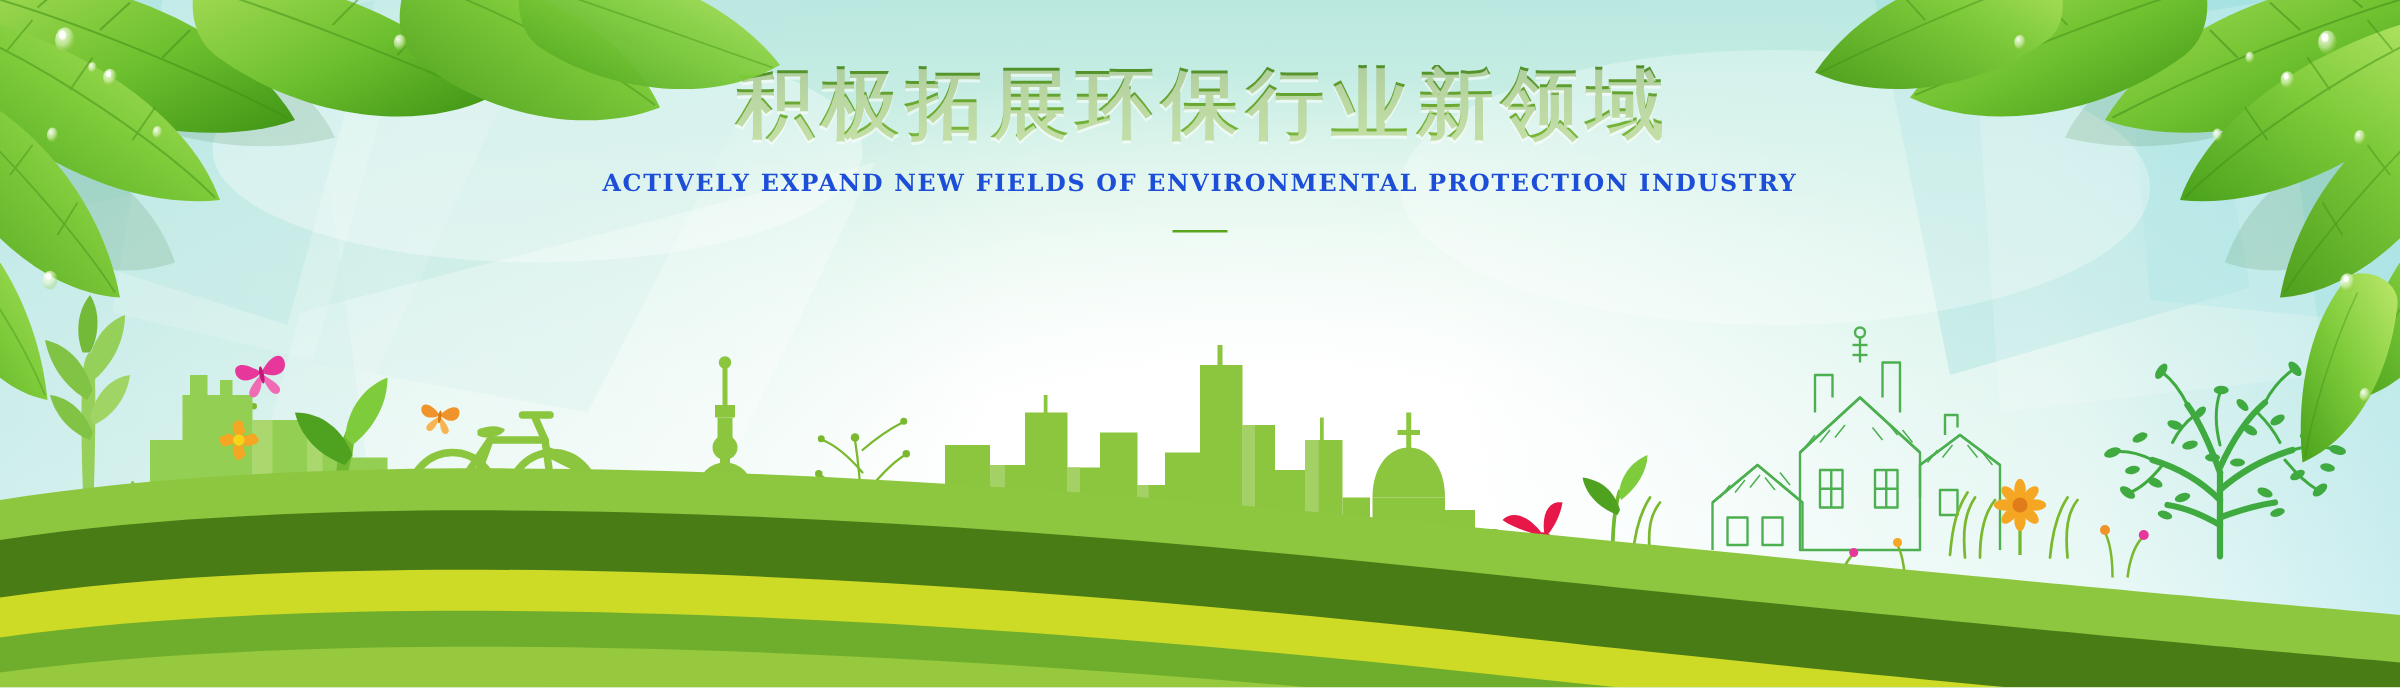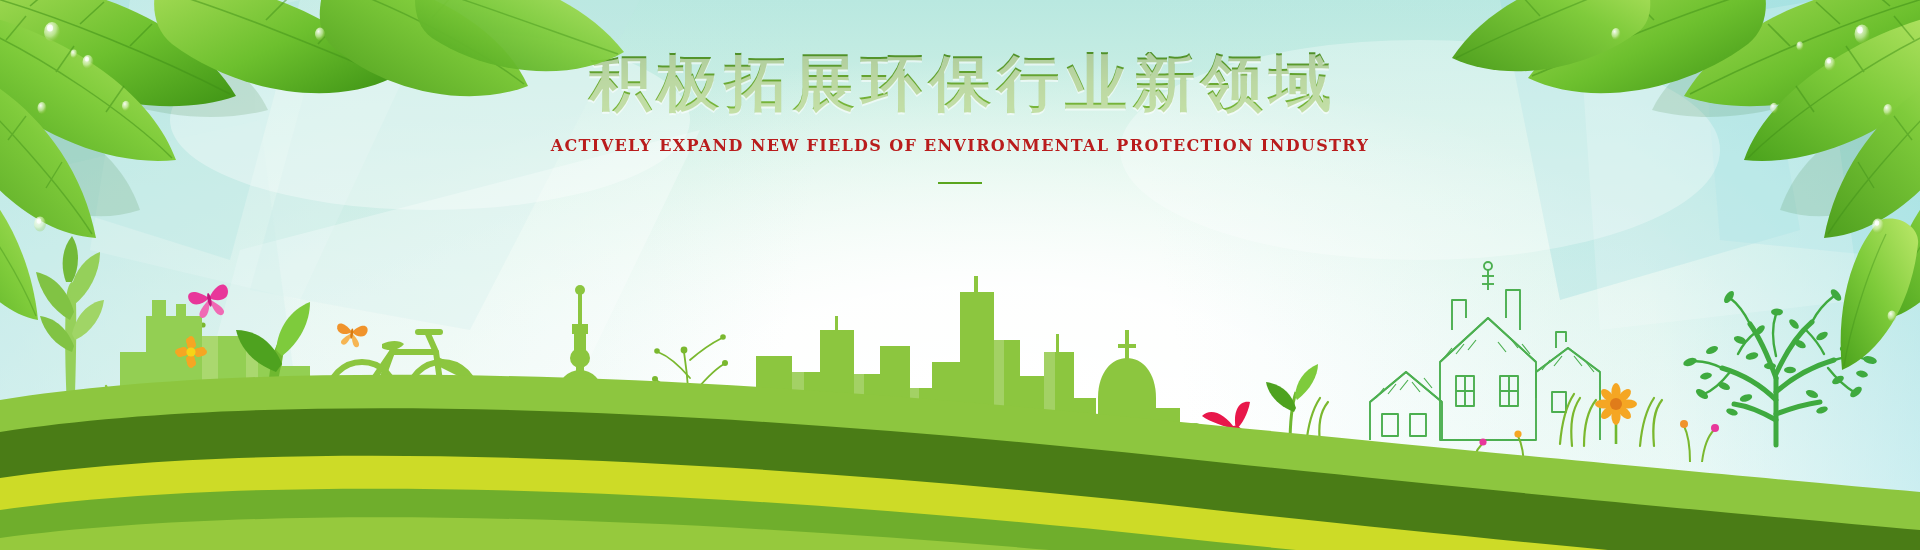--- a/index.html
+++ b/index.html
@@ -47,23 +47,23 @@
     -webkit-background-clip:text;background-clip:text;
     -webkit-text-fill-color:transparent;
     text-shadow:0 2px 0 rgba(255,255,255,.55);
     margin:0;
     padding:0 0 0 6px;
   }
   .title-en{
     margin:22px 0 0 0;
     font-family:"DejaVu Serif","Liberation Serif",serif;
     font-weight:700;
-    font-size:16px;
+    font-size:19px;
     letter-spacing:1.35px;
-    color:#b91c1c;
+    color:#1d4ed8;
     white-space:nowrap;
   }
   .divider-wrap{margin:18px 0 0 0;height:12px;}
   .divider{
     display:inline-block;width:44px;height:2px;background:#5aa51e;vertical-align:middle;
   }
   .title-sub{
     margin:16px 0 0 0;
     font-family:"DejaVu Serif","Liberation Serif",serif;
     font-weight:700;

